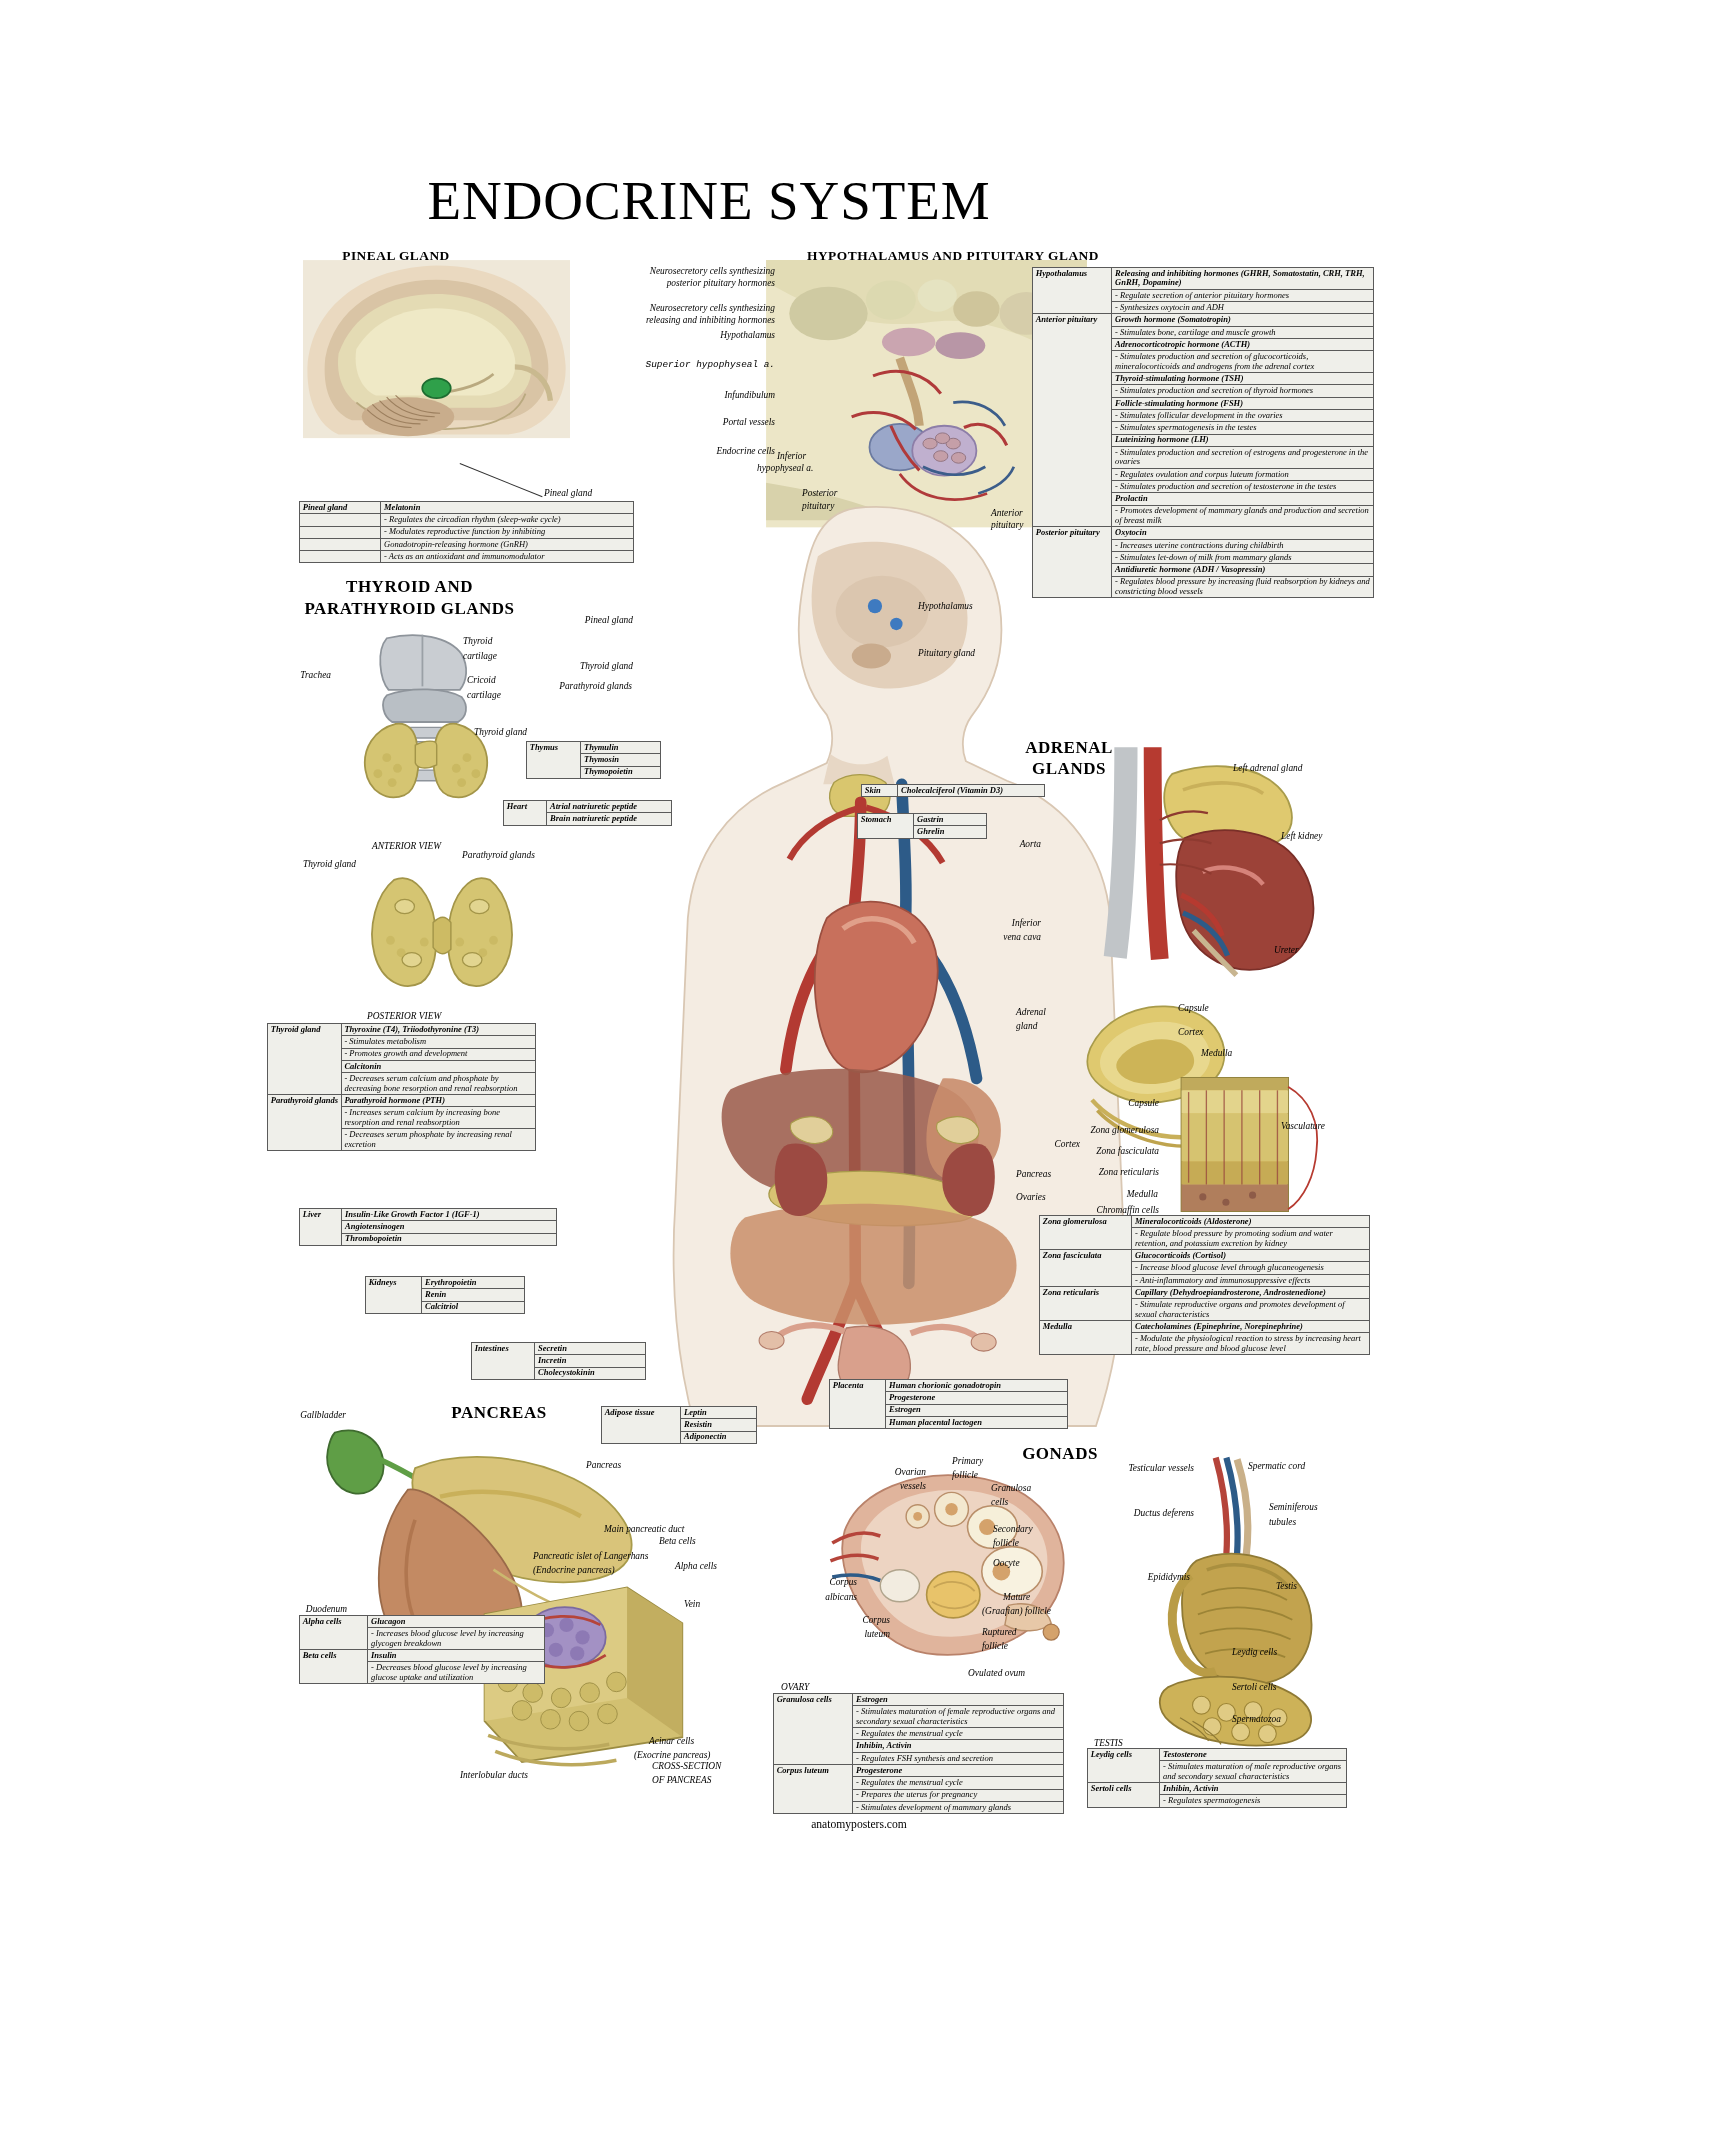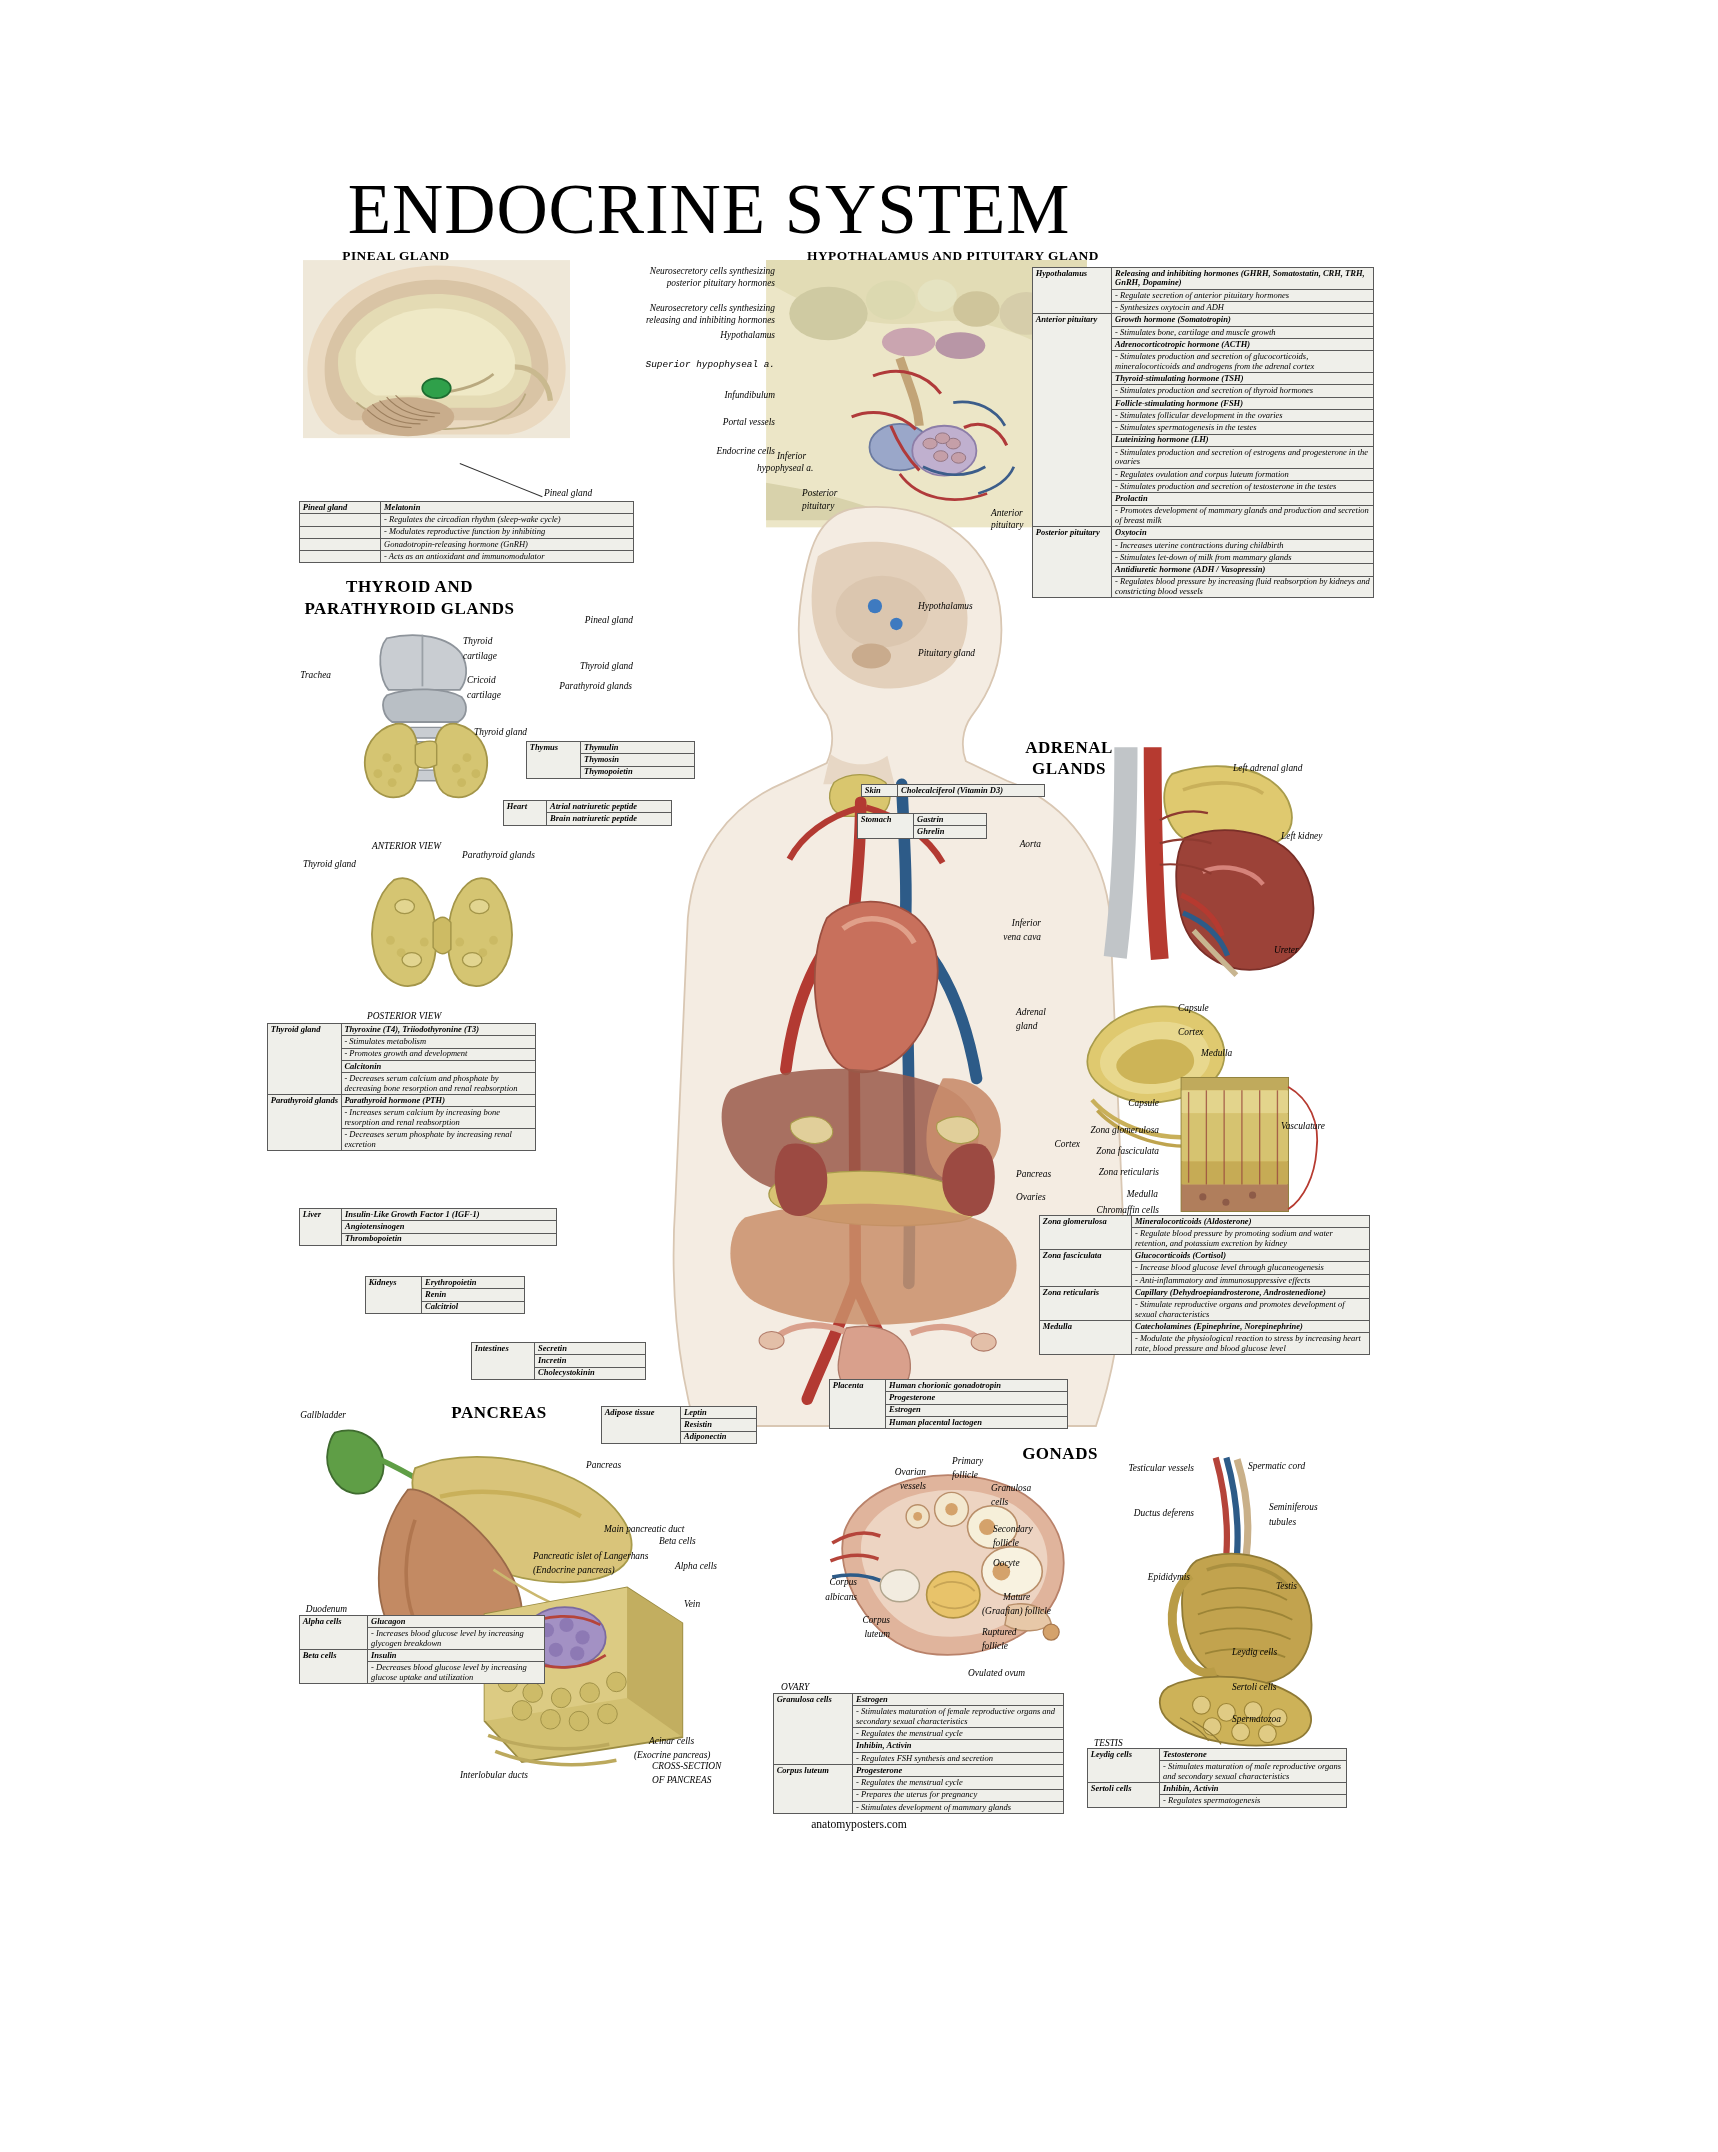--- a/index.html
+++ b/index.html
@@ -1,20 +1,20 @@
 <!DOCTYPE html>
 <html style="font-size:14.3px"><head>
 <meta charset="utf-8">
 <style>
   html,body{margin:0;padding:0;background:#ffffff;}
   body{width:1718px;height:2153px;position:relative;font-family:"Liberation Serif",serif;color:#000;}
   .poster{position:absolute;left:0;top:0;width:1718px;height:2153px;background:#fff;overflow:hidden;}
 
   
-  .title{position:absolute;left:0;top:169px;width:1418px;text-align:center;font-size:71px;letter-spacing:0.9px;font-family:"Liberation Serif",serif;}
+  .title{position:absolute;left:0;top:169px;width:1418px;text-align:center;font-size:55px;letter-spacing:0.9px;font-family:"Liberation Serif",serif;}
 
   
   .sec-head{position:absolute;text-align:center;font-weight:bold;font-size:13.4px;letter-spacing:0.5px;font-family:"Liberation Serif",serif;}
   .sec-head.big{font-size:17px;}
 
   
   table.t{position:absolute;border-collapse:collapse;background:#efefea;font-family:"Liberation Serif",serif;}
   table.t td{border:0.9px solid #5a5a5a;padding:0.9px 2.7px;vertical-align:top;line-height:1.12;}
   td.lab{font-weight:bold;font-style:italic;white-space:nowrap;background:#efefea;}
   td.hn{font-weight:bold;font-style:italic;background:#efefea;}
@@ -380,21 +380,21 @@
     </tr>
     <tr>
           <td class="de">- Increases serum calcium by increasing bone resorption and renal reabsorption</td>
         </tr>
     <tr>
           <td class="de">- Decreases serum phosphate by increasing renal excretion</td>
         </tr>
   </tbody>
     </table>
 
-  <table class="t f9" style="left:526px;top:741px;width:169px;">
+  <table class="t f9" style="left:526px;top:741px;width:135px;">
     <tbody>
         <tr>
           <td class="lab" style="width:48px;" rowspan="3">Thymus</td>
         <td class="hn">Thymulin</td>
         </tr>
     <tr>
           <td class="hn">Thymosin</td>
         </tr>
     <tr>
           <td class="hn">Thymopoietin</td>

